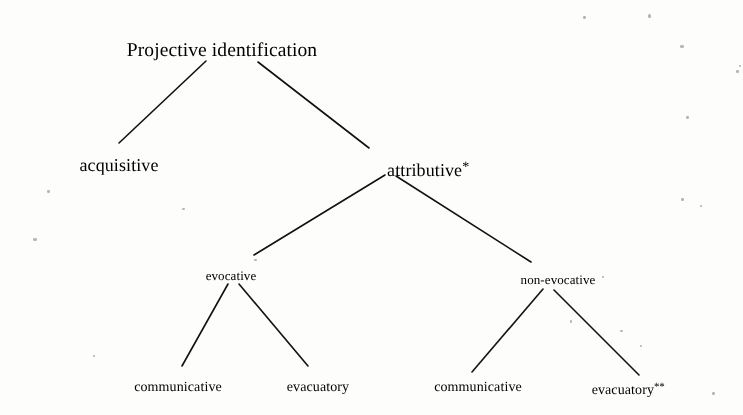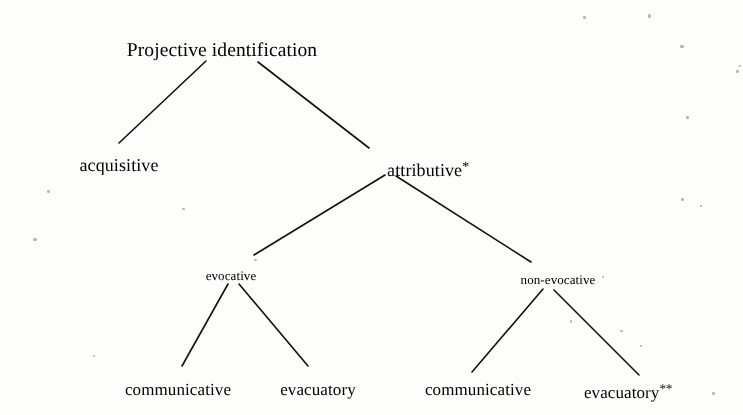--- a/index.html
+++ b/index.html
@@ -40,21 +40,21 @@
     text-rendering: geometricPrecision;
   }
   .node .star {
     font-size: 0.78em;
     vertical-align: 0.38em;
     letter-spacing: -0.3px;
   }
   .lvl-root { font-size: 19.5px; }
   .lvl-1    { font-size: 18px; }
   .lvl-2    { font-size: 13px; }
-  .lvl-3    { font-size: 17px; }
+  .lvl-3    { font-size: 14px; }
   .speck {
     position: absolute;
     background: #b8b6b4;
     border-radius: 40%;
   }
 </style>
 </head>
 <body>
 
 <div id="canvas">

